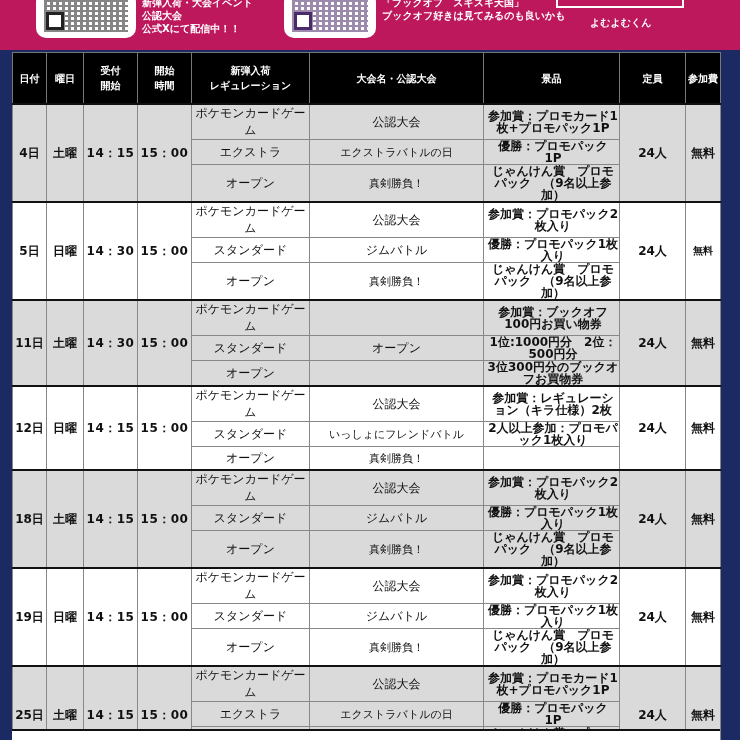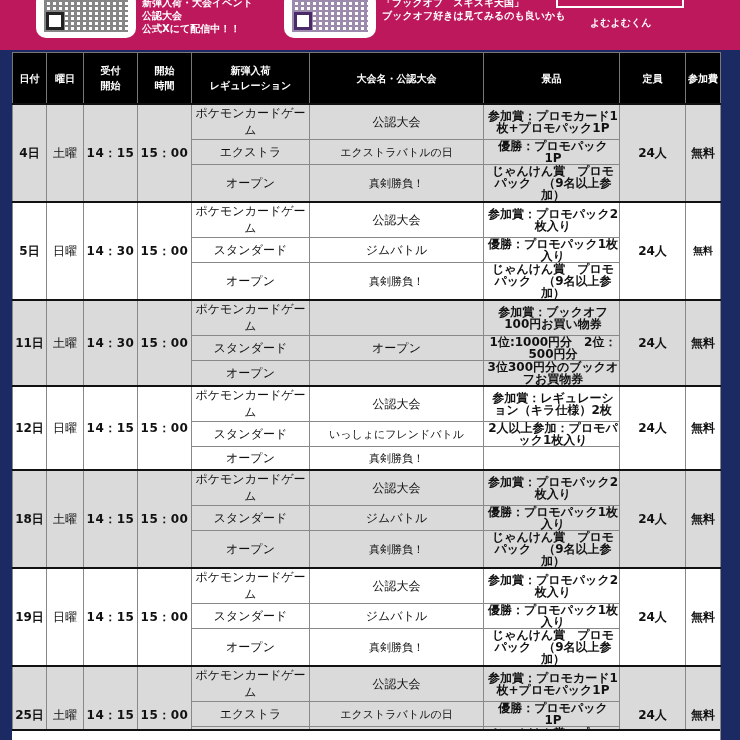--- a/index.html
+++ b/index.html
@@ -20,21 +20,21 @@
   .promo-box{position:absolute;left:556px;top:-10px;width:124px;height:16px;border:2px solid #fff;border-top:none;}
   .mascot{position:absolute;left:590px;top:16px;color:#fff;font-size:10px;font-weight:bold;}
 
   table.sched{position:absolute;left:12px;top:52px;width:708px;border-collapse:collapse;table-layout:fixed;}
   table.sched th{background:#000;color:#fff;font-size:10px;font-weight:bold;border:1px solid #777;height:50px;line-height:15px;padding:0;}
   table.sched td{border:1px solid #888;padding:0;text-align:center;vertical-align:middle;font-size:12px;color:#111;}
   tr.grp-first td{border-top:2px solid #111;}
   tr.gray td{background:#dadada;}
   tr.white td{background:#fff;}
   td.date{font-weight:bold;font-size:12px;}
-  td.dow{font-weight:normal;font-size:11px;}
+  td.dow{font-weight:bold;font-size:11px;}
   td.time{font-weight:bold;font-size:12px;letter-spacing:.5px;margin-top:32px;}
   td.reg{font-weight:normal;font-size:12px;height:22px;}
   td.ev{font-weight:normal;font-size:13px;}
   td.ev.med{font-size:11px;}
   td.prize{text-align:center;font-size:8px;font-weight:bold;line-height:12px;padding-left:3px !important;}
   td.cap{font-weight:bold;font-size:15px;}
   td.fee{font-weight:bold;font-size:13px;}
   td.fee.small{font-size:10px;}
   .sat{color:#2d4a8a;margin-top:9px;}
   .sun{color:#d01818;}

